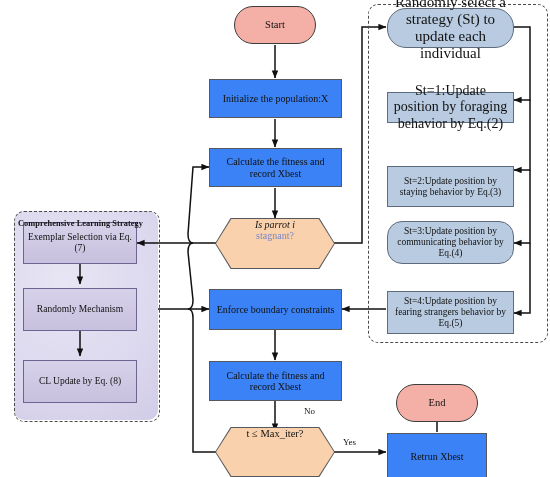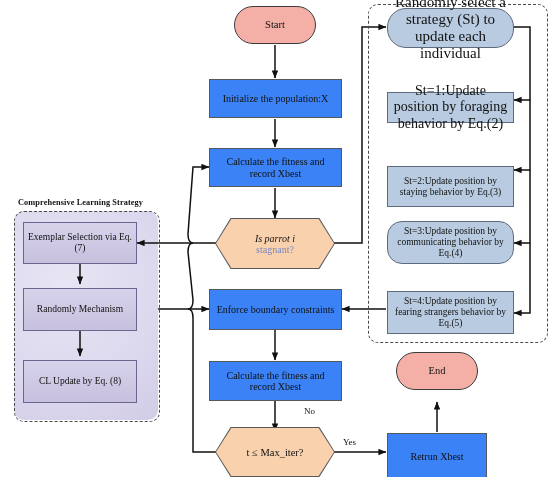--- a/index.html
+++ b/index.html
@@ -11,32 +11,32 @@
   .node{position:absolute;box-sizing:border-box;display:flex;align-items:center;
         justify-content:center;text-align:center;border:1px solid #55585c;
         line-height:1.15;z-index:3;}
   .node span{display:block;padding:0 3px;}
 
   .teal{background:#3b82f6;}
   .term{background:#f4b0a6;border-radius:999px;border:1px solid #3c3c3c;}
   .blue{background:#b8cbe0;border:1px solid #5d6b7c;}
   .lav{background:linear-gradient(180deg,#d7d2ea 0%,#c7c0de 100%);border:1px solid #6b6590;}
 
-  .hex{position:absolute;z-index:3;display:flex;align-items:center;justify-content:center;
+  .hex{position:absolute;z-index:3;display:flex;align-items:flex-start;justify-content:center;
        text-align:center;background:#f9d2ad;
        clip-path:polygon(13% 0,87% 0,100% 50%,87% 100%,13% 100%,0 50%);}
   .hexb{position:absolute;z-index:2;background:#55585c;
         clip-path:polygon(13% 0,87% 0,100% 50%,87% 100%,13% 100%,0 50%);}
 
   .dash{position:absolute;border:1.6px dashed #4a4a4a;border-radius:10px;z-index:1;}
   .panel-fill{position:absolute;z-index:0;border-radius:10px;
         background:radial-gradient(120% 90% at 35% 35%,#e8e5f4 0%,#dcd8ee 55%,#cfc9e4 100%);}
   .panel-title{position:absolute;z-index:4;font-weight:bold;font-size:8.3px;
         letter-spacing:.1px;white-space:nowrap;
-        font-family:"Liberation Serif","DejaVu Serif",serif;}
+        font-family:"Liberation Serif","DejaVu Serif",serif;margin-top:21px;}
 
   .edge-label{position:absolute;z-index:4;font-size:9px;white-space:nowrap;}
   .stag{color:#7b86c4;}
   .ital{font-style:italic;}
 </style>
 </head>
 <body>
 
 <div id="stage">
 
@@ -120,21 +120,21 @@
     <span>t ≤ Max_iter?</span>
   </div>
 
   <div class="edge-label" style="left:304px;top:406px;">No</div>
   <div class="edge-label" style="left:343px;top:437px;">Yes</div>
 
   <div class="node teal" style="left:387px;top:433px;width:100px;height:48px;font-size:10px;">
     <span>Retrun Xbest</span>
   </div>
 
-  <div class="node term" style="left:396px;top:352px;width:82px;height:38px;font-size:10.5px;">
+  <div class="node term" style="left:396px;top:384px;width:82px;height:38px;font-size:10.5px;">
     <span>End</span>
   </div>
 
   <div class="node lav" style="left:23px;top:222px;width:114px;height:42px;font-size:9.5px;">
     <span>Exemplar Selection via Eq. (7)</span>
   </div>
   <div class="node lav" style="left:23px;top:288px;width:114px;height:43px;font-size:9.5px;">
     <span>Randomly Mechanism</span>
   </div>
   <div class="node lav" style="left:23px;top:360px;width:114px;height:43px;font-size:9.5px;">

